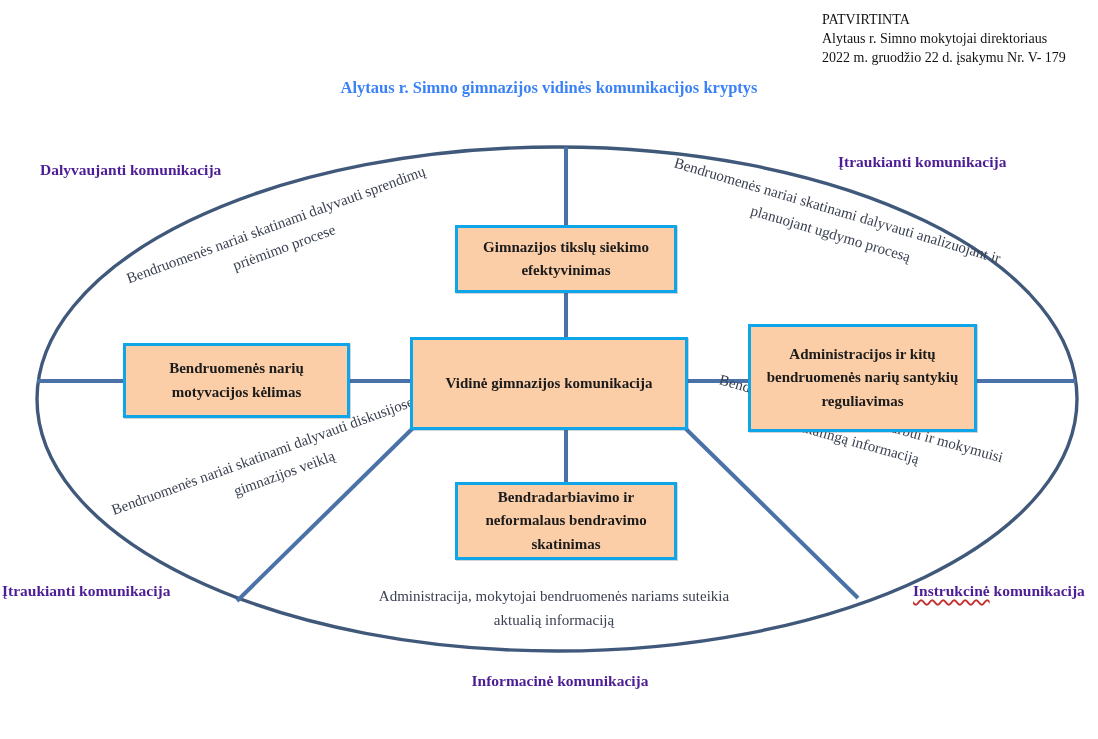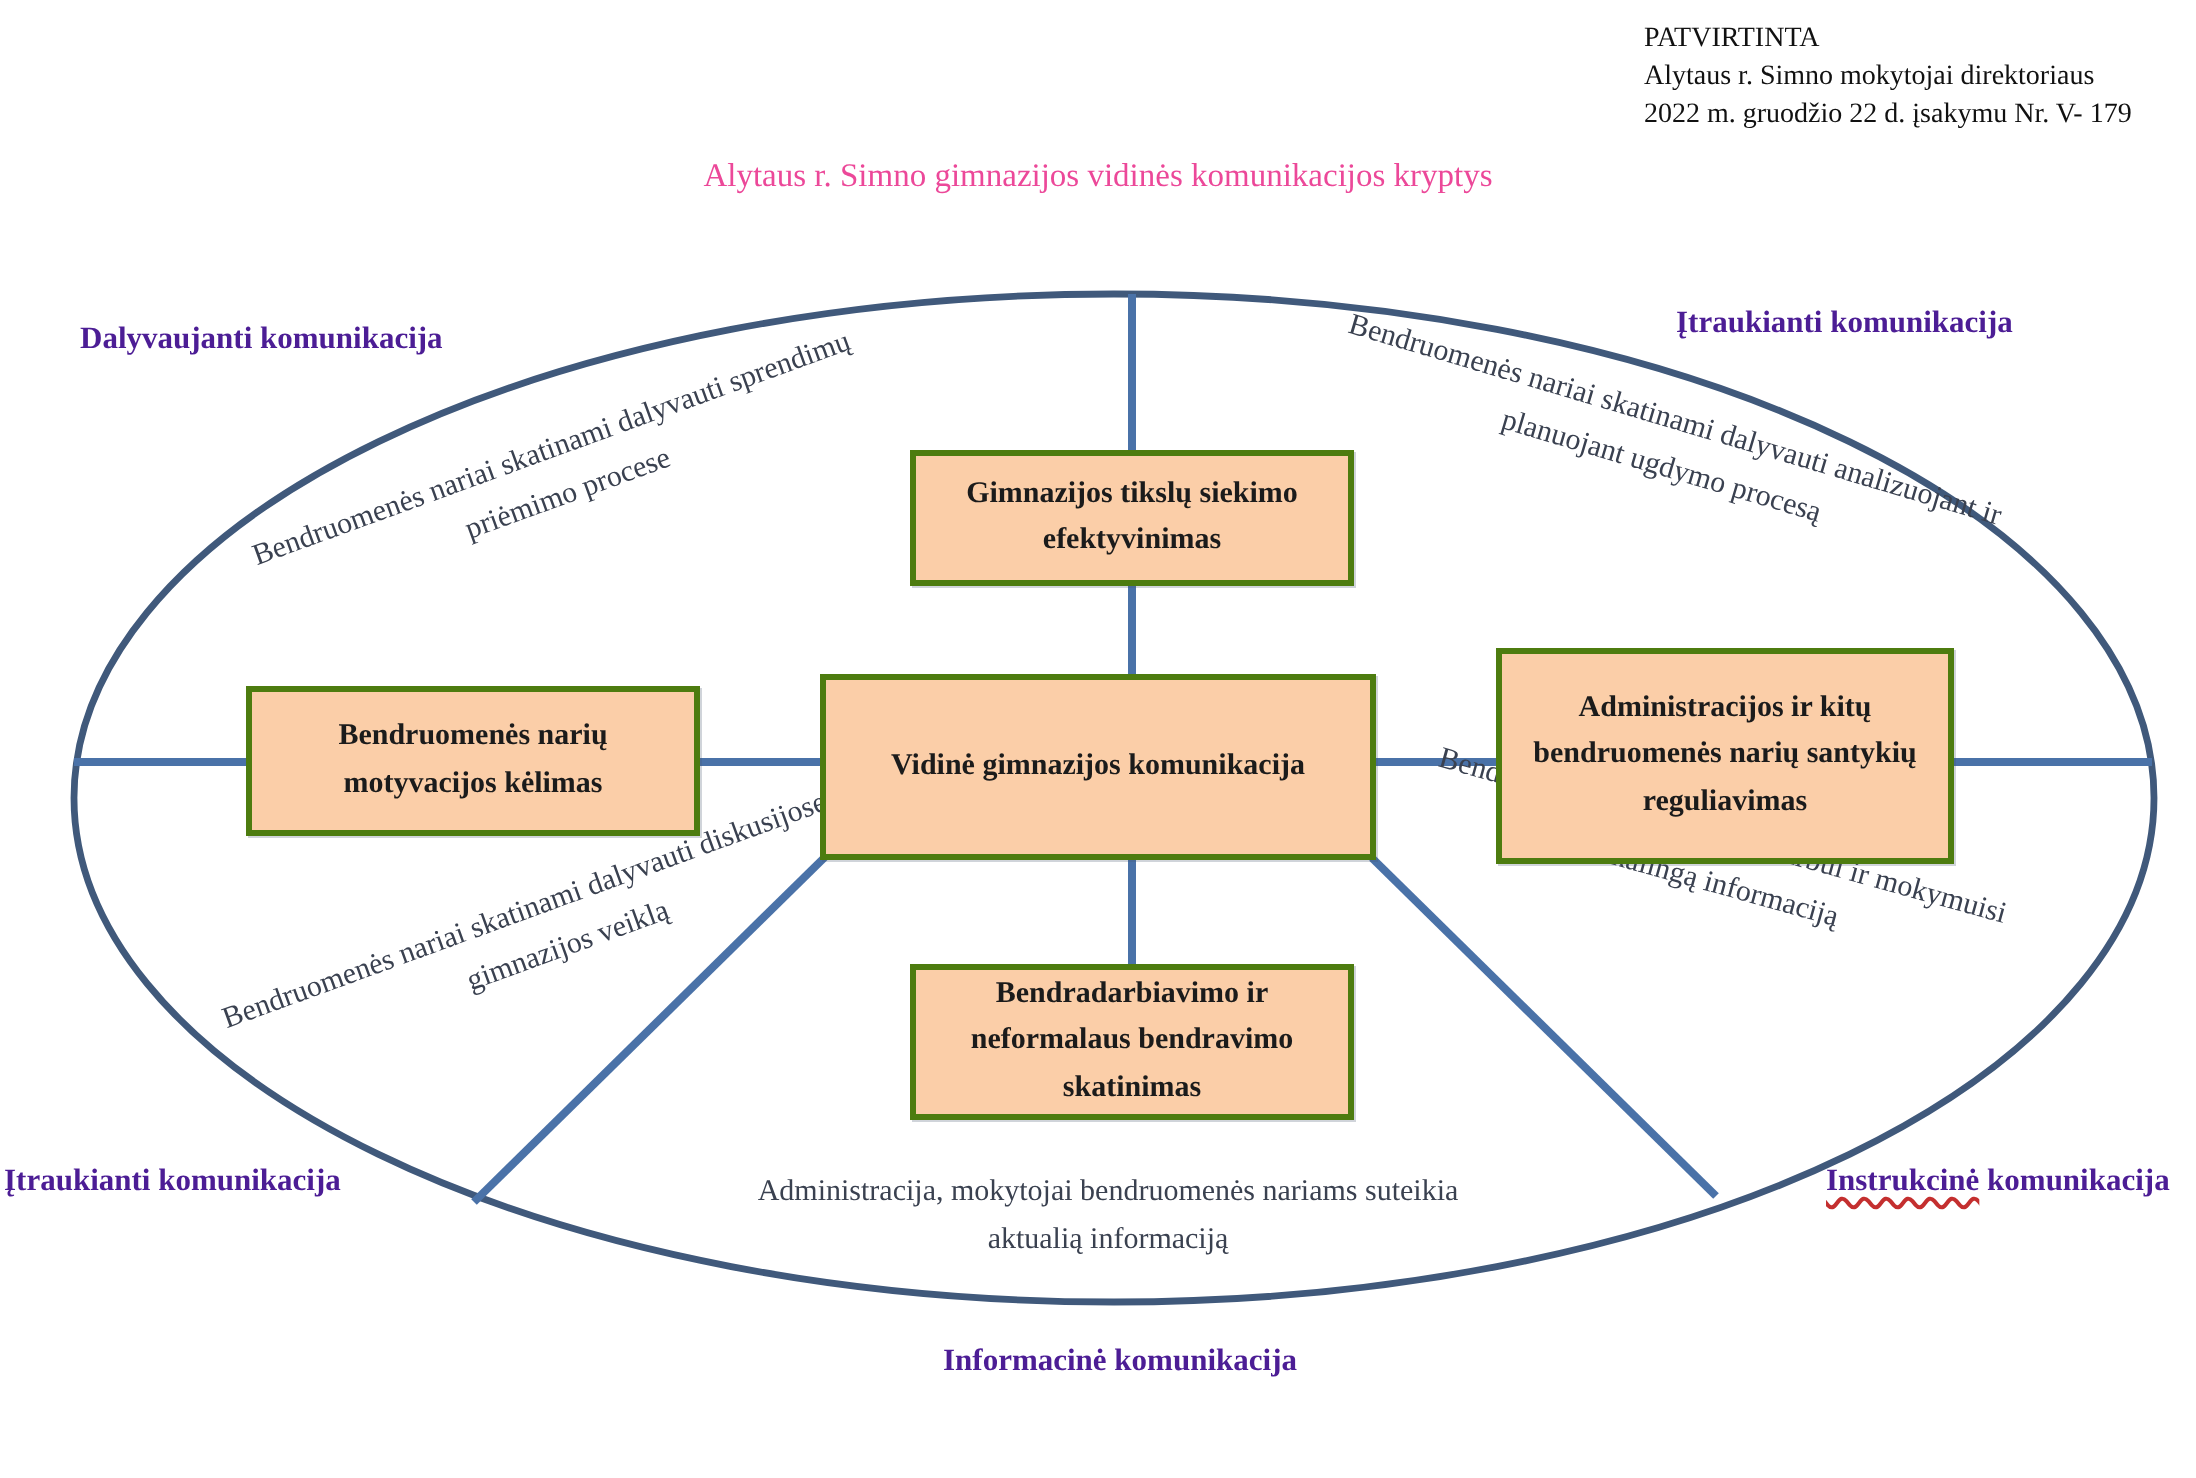--- a/index.html
+++ b/index.html
@@ -10,31 +10,31 @@
     font-family:"Liberation Serif","DejaVu Serif",serif;
     overflow:hidden;
   }
   
   .approval{
     position:absolute;left:822px;top:10px;width:276px;
     font-size:14px;line-height:19px;color:#111111;
   }
   .doc-title{
     position:absolute;left:0;top:78px;width:1098px;
-    text-align:center;font-size:16.5px;font-weight:normal;color:#ec4899;
+    text-align:center;font-size:16.5px;font-weight:bold;color:#3b82f6;
   }
   
   .svg-layer{position:absolute;left:0;top:0;}
   .ellipse-outline{fill:none;stroke:#40597B;stroke-width:3.4px;}
   .connector{stroke:#4A72A8;stroke-width:4px;}
   
   .dbox{
     position:absolute;
     background:#FBCEA8;
-    border:3px solid #4d7c0f;
+    border:3px solid #0ea5e9;
     box-sizing:border-box;
     display:flex;align-items:center;justify-content:center;
     text-align:center;
     font-weight:bold;font-size:15px;line-height:1.55;color:#1b1b1b;
     padding:4px 8px;
     box-shadow:1px 1px 0 rgba(68,84,106,0.25);
   }
   .box-top   {left:455px;top:225px;width:222px;height:68px;}
   .box-left  {left:123px;top:343px;width:227px;height:75px;}
   .box-center{left:410px;top:337px;width:278px;height:93px;}

